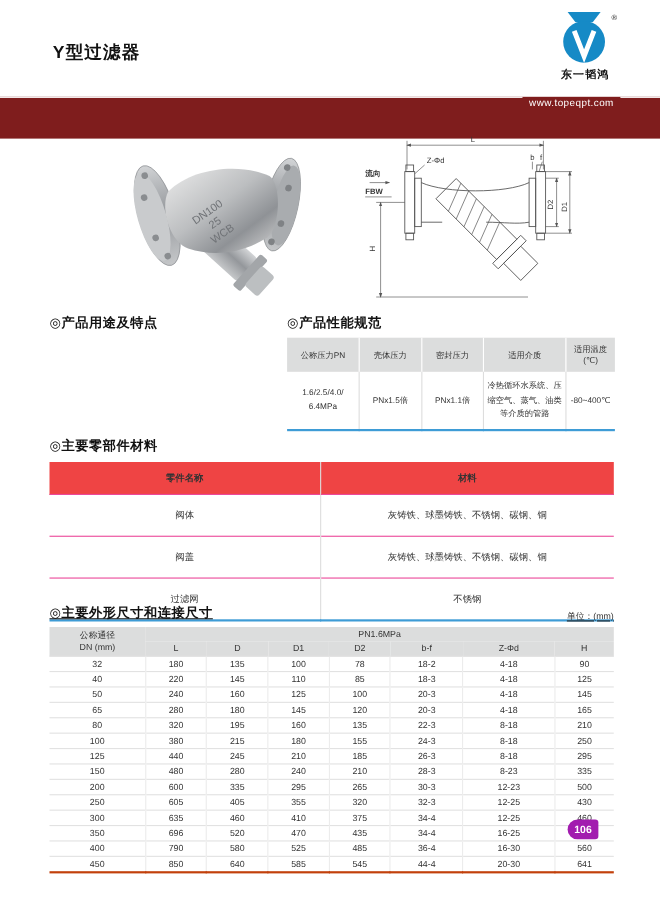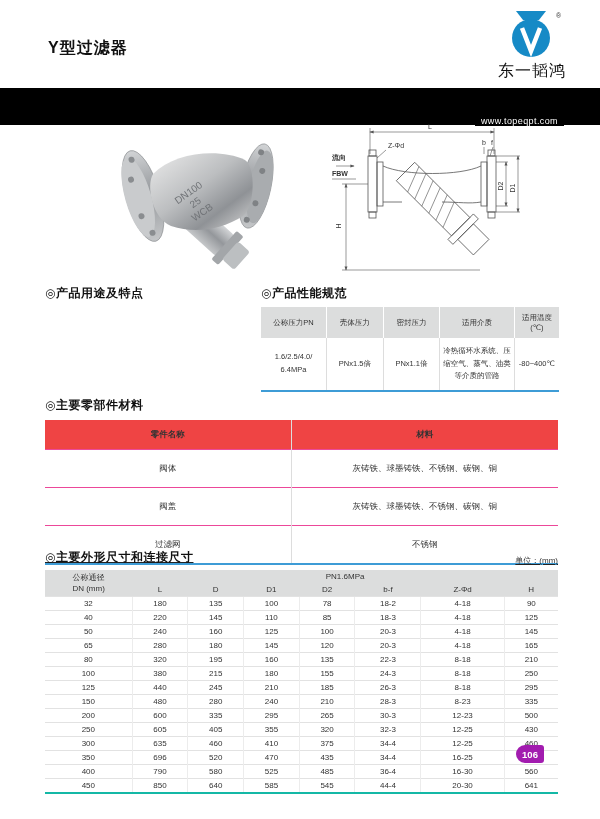--- a/index.html
+++ b/index.html
@@ -3,24 +3,24 @@
 <meta charset="utf-8">
 <style>
   html,body { margin:0; padding:0; background:#fff; }
   .page { position:relative; width:600px; height:819px; background:#ffffff; overflow:hidden;
           font-family:"Liberation Sans","DejaVu Sans",sans-serif; color:#222; }
 
   
   .page-title { position:absolute; left:48px; top:38px; font-size:16px; font-weight:bold; letter-spacing:1px; color:#111; }
   .logo-block { position:absolute; left:490px; top:10px; width:84px; text-align:center; }
   .logo-block svg { display:block; margin:0 auto; }
-  .brand-name { font-size:16px; font-weight:normal; color:#111; margin-top:1px; letter-spacing:1px; }
-
-  .banner { position:absolute; left:0; top:88px; width:600px; height:38px; background:#000000;
-            display:flex; align-items:flex-end; }
+  .brand-name { font-size:10px; font-weight:bold; color:#111; margin-top:1px; letter-spacing:1px; }
+
+  .banner { position:absolute; left:0; top:88px; width:600px; height:38px; background:#7f1d1d;
+            display:flex; align-items:flex-start; }
   .banner .wline { height:1px; background:#ffffff; }
   .banner .wline.left { flex:1; }
   .banner .wline.right { width:36px; }
   .banner .site { color:#ffffff; font-size:9px; margin:0 6px; letter-spacing:0.4px; white-space:nowrap; }
 
   
   .photo-wrap   { position:absolute; left:103px; top:124px; }
   .drawing-wrap { position:absolute; left:330px; top:118px; }
 
   
@@ -47,21 +47,21 @@
               border-bottom:2px solid #3e9cd6; }
   .mat th { background:#ef4444; font-weight:bold; height:27px; }
   .mat th + th, .mat td + td { border-left:1px solid #ddd; }
   .mat td { height:35px; text-align:center; border-top:1px solid #ec4899; }
 
   
   .dims { position:absolute; left:45px; top:549px; width:513px; }
   .dims-headrow { display:flex; justify-content:space-between; align-items:flex-end;text-decoration:underline; }
   .unit-note { font-size:8px; color:#333; }
   table.dim { width:100%; margin-top:4px; border-collapse:collapse; font-size:8px; color:#333;
-              border-bottom:2px solid #14b8a6; }
+              border-bottom:2px solid #c2410c; }
   .dim thead th { background:#dcdddd; font-weight:normal; padding:2px 0; }
   .dim thead { border-bottom:1px solid #c6c6c6; }
   .dim th.firstcol { width:17%; white-space:pre-line; line-height:1.4; }
   .dim tbody td { text-align:center; padding:1px 0; height:11px; border-top:1px solid #e2e2e2; border-left:1px solid #ececec; }
   .dim tbody td:first-child { border-left:none; }
 
   
   .page-badge { position:absolute; left:516px; top:745px; width:28px; height:18px; background:#a21caf;
                 color:#fff; font-size:9.5px; font-weight:bold; display:flex; align-items:center;
                 justify-content:center; border-radius:9px 3px 3px 9px; }

